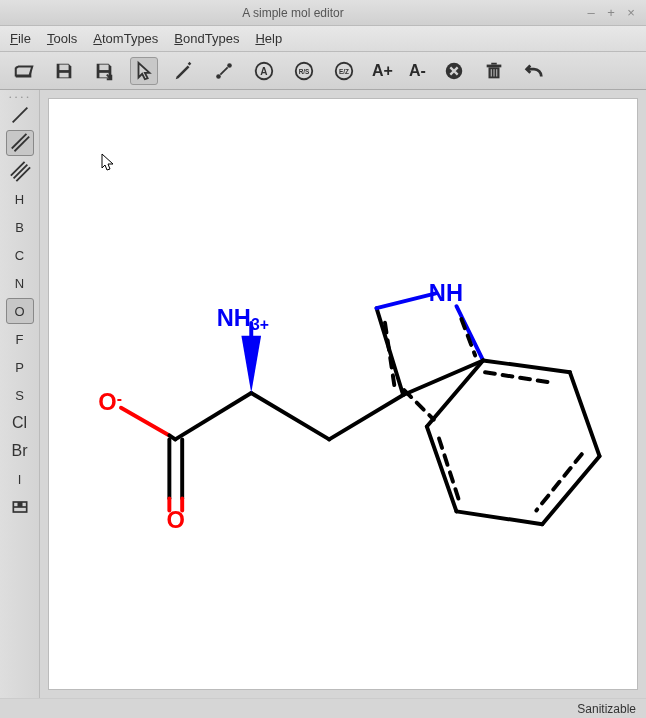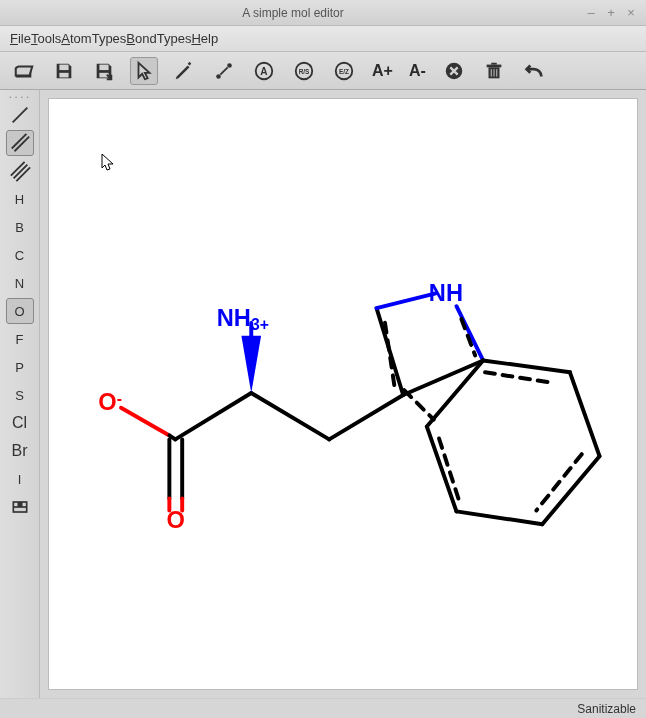--- a/index.html
+++ b/index.html
@@ -2,21 +2,21 @@
 <html><head>
 <meta charset="utf-8">
 <style>
   * { margin: 0; padding: 0; box-sizing: border-box; font-family: sans-serif; }
   body { width: 646px; height: 718px; background: #d6d6d6; overflow: hidden; }
 
   .titlebar { height: 26px; background: linear-gradient(to bottom, #e0e0e0, #d0d0d0); display: flex; align-items: center; padding: 0 8px; border-bottom: 1px solid #bbb; }
   .titlebar .title { flex: 1; text-align: center; font-size: 12px; color: #555; }
   .titlebar .win-btn { width: 14px; height: 14px; margin-left: 6px; color: #888; font-size: 13px; display: inline-flex; align-items: center; justify-content: center; cursor: pointer; }
 
-  .menubar { height: 26px; background: linear-gradient(to bottom, #e8e8e8, #dcdcdc); display: flex; align-items: center; padding: 0 10px; border-bottom: 1px solid #bbb; }
+  .menubar { height: 26px; background: linear-gradient(to bottom, #e8e8e8, #dcdcdc); display: flex; align-items: center; padding: 0 10px; gap: 16px; border-bottom: 1px solid #bbb; }
   .menubar .menu-item { font-size: 13px; color: #333; cursor: pointer; }
   .menubar .menu-item .ul { text-decoration: underline; }
 
   .toolbar { height: 38px; background: linear-gradient(to bottom, #e0e0e0, #d2d2d2); display: flex; align-items: center; padding: 0 10px; gap: 12px; border-bottom: 1px solid #aaa; }
   .toolbar .tb-btn { width: 28px; height: 28px; display: inline-flex; align-items: center; justify-content: center; color: #2a2a2a; cursor: pointer; border-radius: 3px; }
   .toolbar .tb-btn.selected { background: #c8c8c8; border: 1px solid #999; }
   .toolbar svg { width: 22px; height: 22px; }
   .toolbar .txt-btn { font-weight: bold; font-size: 16px; width: auto; padding: 0 2px; }
 
   .main { display: flex; height: calc(718px - 26px - 26px - 38px - 20px); }

